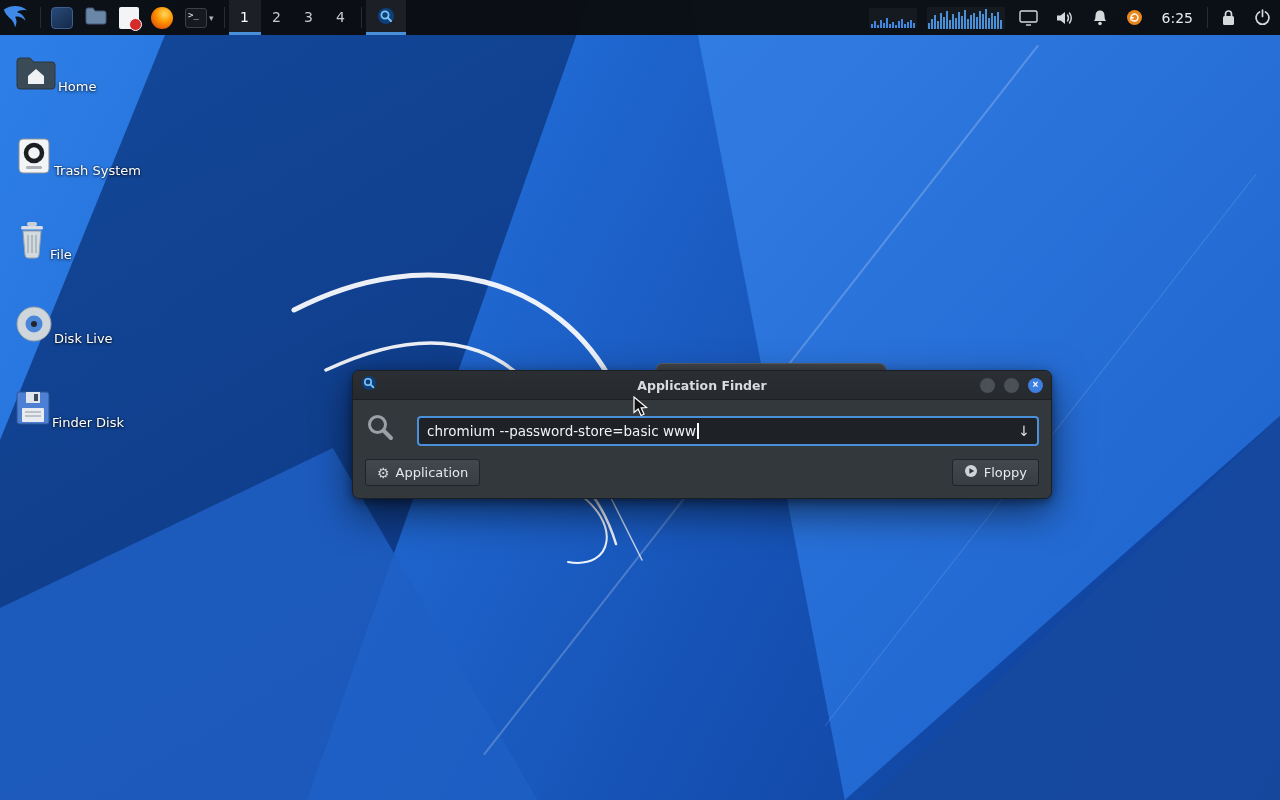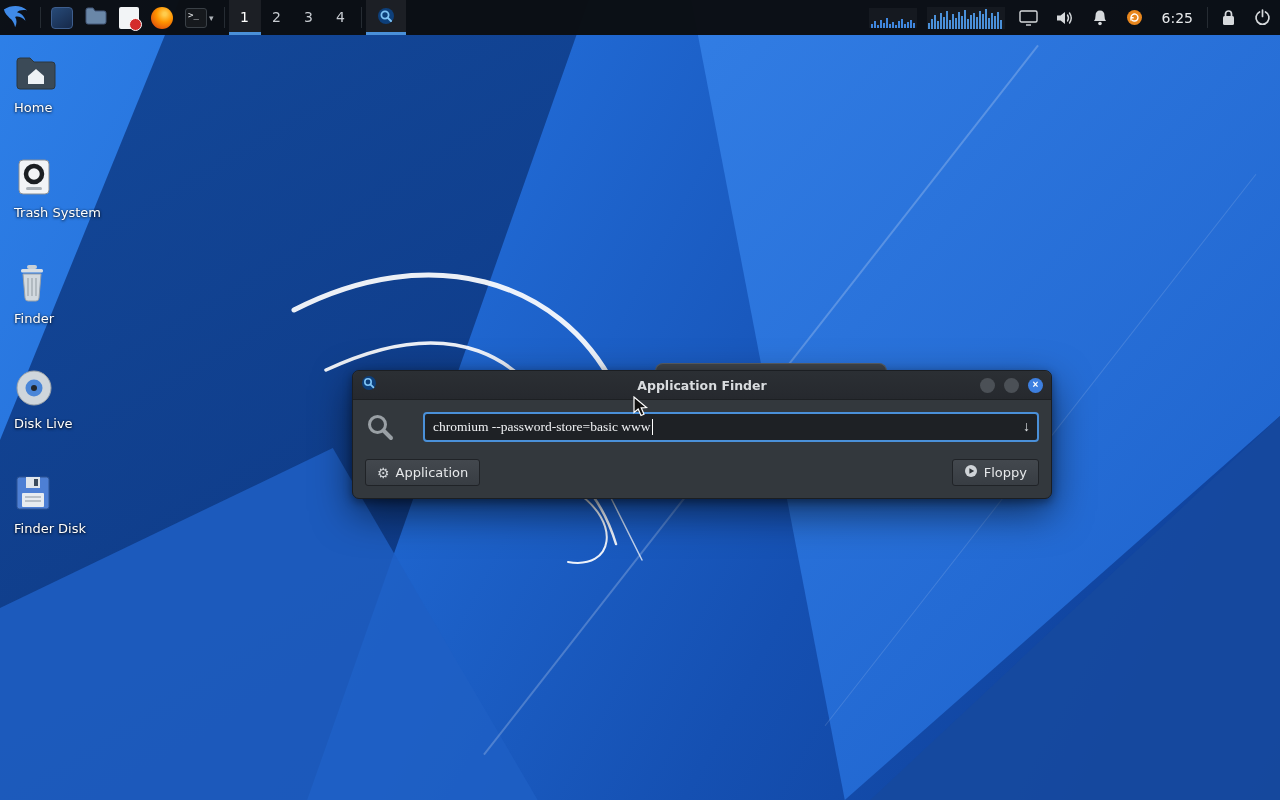--- a/index.html
+++ b/index.html
@@ -41,21 +41,21 @@
   }
   .wp-edge1 { width:2px; height:900px; left:760px; top:-50px; transform:rotate(38deg); }
   .wp-edge2 { width:1px; height:700px; left:1040px; top:100px; transform:rotate(38deg); opacity:.6; }
   .wp-swirls { position:absolute; left:280px; top:240px; }
 
   
   .desktop-icons {
     position:absolute; left:14px; top:50px; width:92px;
     display:flex; flex-direction:column; gap:40px; z-index:3;
   }
-  .dicon { display:flex; flex-direction:column; align-items:flex-start; cursor:default; }
+  .dicon { display:flex; flex-direction:row; align-items:flex-end; cursor:default; }
   .dicon-img { height:44px; display:flex; align-items:center; justify-content:center; }
   .dicon-label {
     margin-top:7px; color:#fff; font-size:13px; text-align:center; line-height:1.1;
     text-shadow:0 1px 3px rgba(0,0,0,.75), 0 0 2px rgba(0,0,0,.5);
     white-space:nowrap;
   }
 
   
   .panel {
     position:absolute; top:0; left:0; width:1280px; height:35px;
@@ -127,21 +127,21 @@
   .win-btns { margin-left:auto; display:flex; gap:9px; align-items:center; z-index:2; }
   .wbtn {
     width:15px; height:15px; border-radius:50%; border:none; cursor:pointer; padding:0;
     background:#4b5056;
   }
   .wbtn.close {
     background:#3d7fe0; color:#fff; font-size:10px; font-weight:bold;
     display:flex; align-items:center; justify-content:center; line-height:1;
   }
   .finder-body { padding:12px; }
-  .search-row { display:flex; align-items:flex-start; gap:28px;font-family:Liberation Serif, serif; }
+  .search-row { display:flex; align-items:flex-end; gap:22px; }
   .searchbox {
     flex:1; height:30px; background:#1e2125; border:2px solid #4a90d9; border-radius:4px;
     display:flex; align-items:center; padding:0 26px 0 8px; position:relative;
     color:#f0f2f4; font-size:13.5px; cursor:text;
   }
   .caret {
     display:inline-block; width:1.5px; height:16px; background:#fff; margin-left:1px;
     animation:blink 1.1s steps(1) infinite;
   }
   @keyframes blink { 50% { opacity:0; } }
@@ -204,21 +204,21 @@
     </div>
     <div class="dicon">
       <div class="dicon-img">
         <svg width="36" height="40" viewBox="0 0 36 40">
           <rect x="13" y="2" width="10" height="4" rx="2" fill="#c9d0d6"></rect>
           <rect x="7" y="6" width="22" height="3.5" rx="1.5" fill="#d8dee3"></rect>
           <path d="M9,11 h18 l-2,24 q-0.3,3 -3,3 h-8 q-2.7,0 -3,-3 z" fill="#d2d9df" stroke="#9aa2a9"></path>
           <path d="M14,15 v18 M18,15 v18 M22,15 v18" stroke="#aab2b9" stroke-width="1.6"></path>
         </svg>
       </div>
-      <div class="dicon-label">Finder</div>
+      <div class="dicon-label">File</div>
     </div>
     <div class="dicon">
       <div class="dicon-img">
         <svg width="40" height="40" viewBox="0 0 40 40">
           <circle cx="20" cy="20" r="17" fill="#cfd6dc" stroke="#9aa2a9"></circle>
           <circle cx="20" cy="20" r="8.5" fill="#4a86d8"></circle>
           <circle cx="20" cy="20" r="3" fill="#22262b"></circle>
         </svg>
       </div>
       <div class="dicon-label">Disk Live</div>

